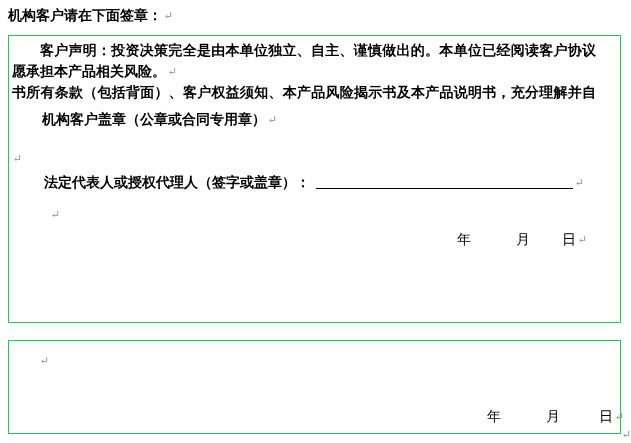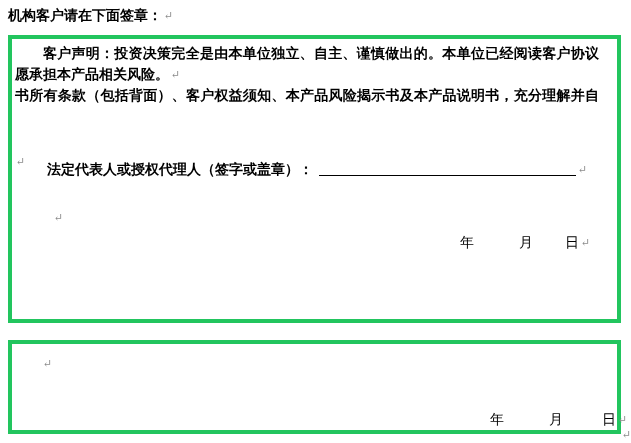--- a/index.html
+++ b/index.html
@@ -13,33 +13,33 @@
   .line { position: absolute; font-size: 14px; line-height: 21px; white-space: nowrap; }
   .b { font-weight: bold; }
 
   .mark {
     color: #8c8c8c; font-size: 11px; font-weight: normal;
     margin-left: 2px; vertical-align: 1px;
   }
 
   .box {
     position: absolute; left: 8px; width: 613px;
-    border: 4px solid #22c55e; box-sizing: border-box; background: #ffffff;
+    border: 1px solid #22c55e; box-sizing: border-box; background: #ffffff;
   }
   #box1 { top: 35px; height: 288px; }
   #box2 { top: 340px; height: 94px; }
 
   .decl { position: absolute; top: 4px; left: 3px; width: 584px; }
   .decl-line { font-size: 14px; line-height: 21px; font-weight: bold; }
   .j { text-align: justify; text-align-last: justify; }
   .indent { text-indent: 28px; }
 
   .stamp-line  { top: 73px;  left: 33px; font-weight: bold; }
   .mark-line-1 { top: 112px; left: 2px; }
-  .rep-line    { top: 120px; left: 35px; font-weight: bold; }
+  .rep-line    { top: 136px; left: 35px; font-weight: bold; }
   .mark-line-2 { top: 168px; left: 40px; }
   .date-line-1 { top: 193px; left: 448px; }
 
   .mark-line-3 { top: 9px;  left: 29px; }
   .note-line   { top: 36px; left: 18px; }
   .date-line-2 { top: 65px; left: 478px; }
 
   .sig-line {
     display: inline-block; width: 257px; height: 15px;
     border-bottom: 1px solid #000000;
@@ -62,20 +62,21 @@
   <div class="line title-line"><span class="b">机构客户请在下面签章：</span><span class="mark">↵</span></div>
 
   <div class="box" id="box1">
 
     <div class="decl">
       <div class="decl-line j indent">客户声明：投资决策完全是由本单位独立、自主、谨慎做出的。本单位已经阅读客户协议</div>
       <div class="decl-line"><span>愿承担本产品相关风险。</span><span class="mark">↵</span></div>
       <div class="decl-line j">书所有条款（包括背面）、客户权益须知、本产品风险揭示书及本产品说明书，充分理解并自</div>
     </div>
 
+    <div class="line stamp-line"><span>机构客户盖章（公章或合同专用章）</span><span class="mark">↵</span></div>
 
     <div class="line mark-line-1"><span class="mark">↵</span></div>
 
     <div class="line rep-line"><span>法定代表人或授权代理人（签字或盖章）：</span><span class="sig-line"></span><span class="mark">↵</span></div>
 
     <div class="line mark-line-2"><span class="mark">↵</span></div>
 
     <div class="line date-line-1"><span>年</span><span class="gap-m1">月</span><span class="gap-d1">日</span><span class="mark">↵</span></div>
   </div>
 

